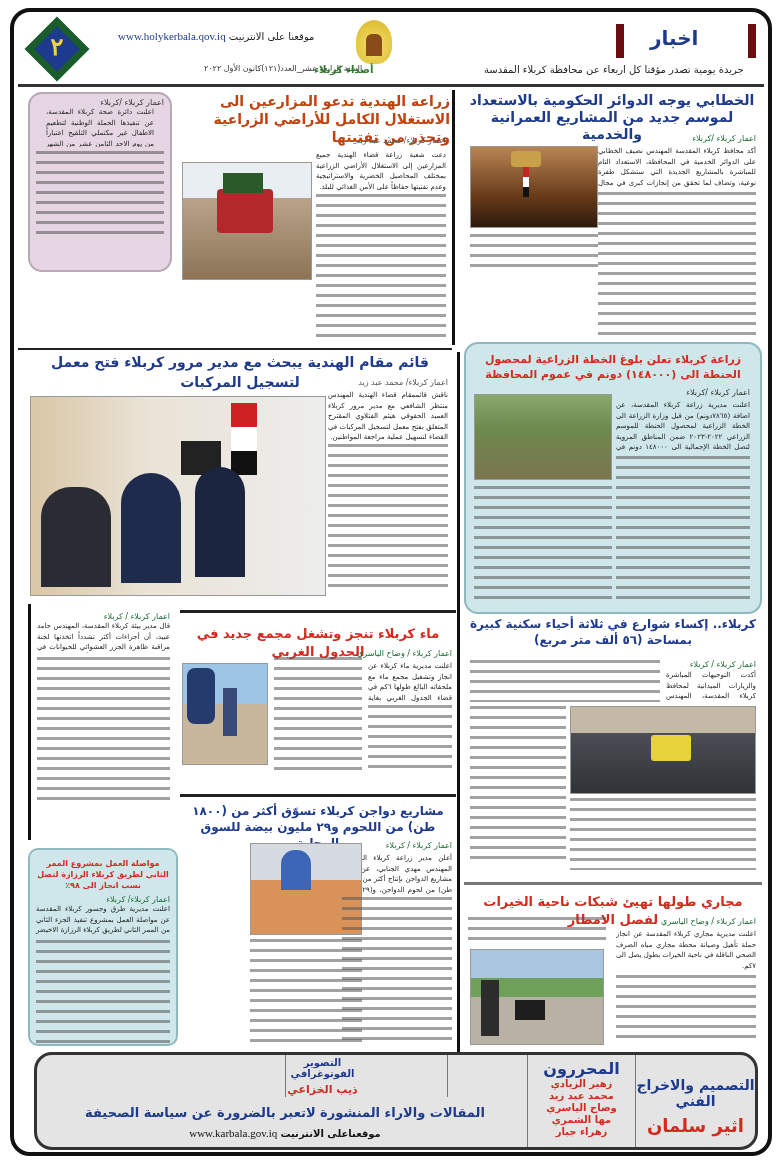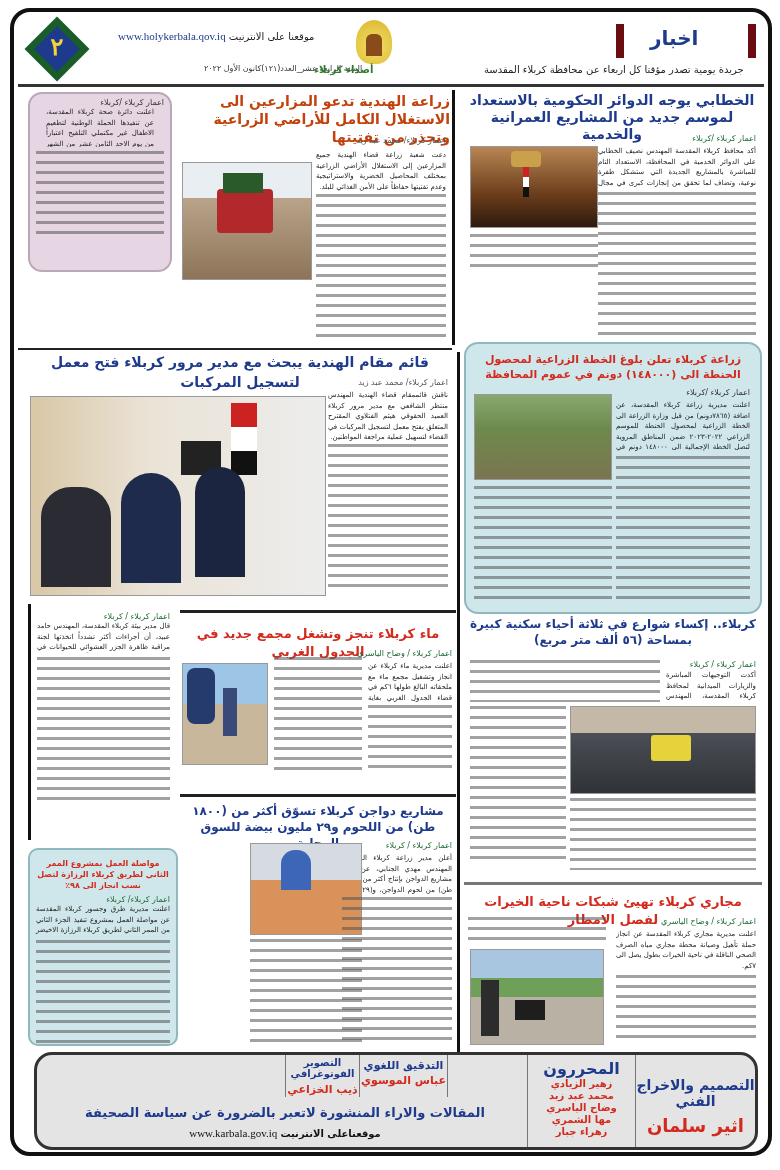--- a/index.html
+++ b/index.html
@@ -170,21 +170,21 @@
   </div>
 
   <div class="abs box-blue" style="left:14px;top:836px;width:150px;height:198px;border-radius:10px">
     <div class="h-red" style="font-size:8px;line-height:11px;margin-top:8px;padding:0 4px">مواصلة العمل بمشروع الممر الثاني لطريق كربلاء الرزازة لتصل نسب انجاز الى ٩٨٪</div>
     <div class="byline" style="padding:4px 6px 0">اعمار كربلاء/ كربلاء</div>
     <div class="body-text" style="padding:0 6px;height:32px;overflow:hidden">اعلنت مديرية طرق وجسور كربلاء المقدسة عن مواصلة العمل بمشروع تنفيذ الجزء الثاني من الممر الثاني لطريق كربلاء الرزازة الاخيضر معمل الاسمنت.</div>
     <div class="lines" style="margin:4px 6px 0;height:110px"></div>
   </div>
 
   <div class="abs" style="left:450px;top:870px;width:298px;height:166px;border-top:3px solid #777">
-    <div class="h-red" style="font-size:13px;line-height:18px;margin-top:8px">مجاري كربلاء تهيئ شبكات ناحية الخيرات لفصل الامطار</div>
+    <div class="h-red" style="font-size:13px;line-height:18px;margin-top:8px">مجاري طولها تهيئ شبكات ناحية الخيرات لفصل الامطار</div>
     <div class="byline abs" style="right:6px;top:32px;color:#1d6b35">اعمار كربلاء / وضاح الياسري</div>
     <div class="body-text abs" style="right:6px;top:44px;width:140px;height:42px;overflow:hidden">اعلنت مديرية مجاري كربلاء المقدسة عن انجاز حملة تأهيل وصيانة محطة مجاري مياه الصرف الصحي الناقلة في ناحية الخيرات بطول يصل الى ٧كم.</div>
     <div class="abs lines" style="left:4px;top:32px;width:138px;height:28px"></div>
     <div class="abs photo" style="left:6px;top:64px;width:134px;height:96px;background:linear-gradient(#a9c6e0 0 30%,#6fa05a 30% 50%,#b9b2a4 50%)">
       <div style="position:absolute;left:10px;top:30px;width:18px;height:56px;background:#2c2c2c"></div>
       <div style="position:absolute;left:44px;top:50px;width:30px;height:20px;background:#1e1e1e"></div>
     </div>
     <div class="abs lines" style="right:6px;top:90px;width:140px;height:70px"></div>
   </div>
 
@@ -195,24 +195,20 @@
     </div>
     <div class="cell" style="right:120px;width:108px">
       <div class="f-head" style="margin-top:4px;font-size:16px">المحررون</div>
       <div class="f-list">زهير الزيادي</div>
       <div class="f-list">محمد عبد زيد</div>
       <div class="f-list">وضاح الياسري</div>
       <div class="f-list">مها الشمري</div>
       <div class="f-list">زهراء جبار</div>
     </div>
     <div class="cell" style="right:228px;width:80px;height:42px;border-bottom:none"></div>
-    <div class="cell" style="right:308px;width:88px;height:42px">
-      <div class="f-head" style="font-size:11px;margin-top:4px">التدقيق اللغوي</div>
-      <div class="f-name" style="font-size:11px;margin-top:2px">عباس الموسوي</div>
-    </div>
     <div class="cell" style="right:396px;width:74px;height:42px">
       <div class="f-head" style="font-size:10px;margin-top:2px;color:#1e3a8c">التصوير الفوتوغرافي</div>
       <div class="f-name" style="font-size:11px;margin-top:4px">ذيب الخزاعي</div>
     </div>
     <div class="abs" style="right:240px;top:50px;width:460px;text-align:center;font-size:13px;font-weight:bold;color:#1e3a8c">المقالات والاراء المنشورة لاتعبر بالضرورة عن سياسة الصحيفة</div>
     <div class="abs" style="right:240px;top:72px;width:460px;text-align:center;font-size:10px;color:#111">
       <span style="font-weight:bold">موقعناعلى الانترنيت</span>
       <span style="font-family:'Liberation Serif',serif;font-size:11px">www.karbala.gov.iq</span>
     </div>
   </div>

